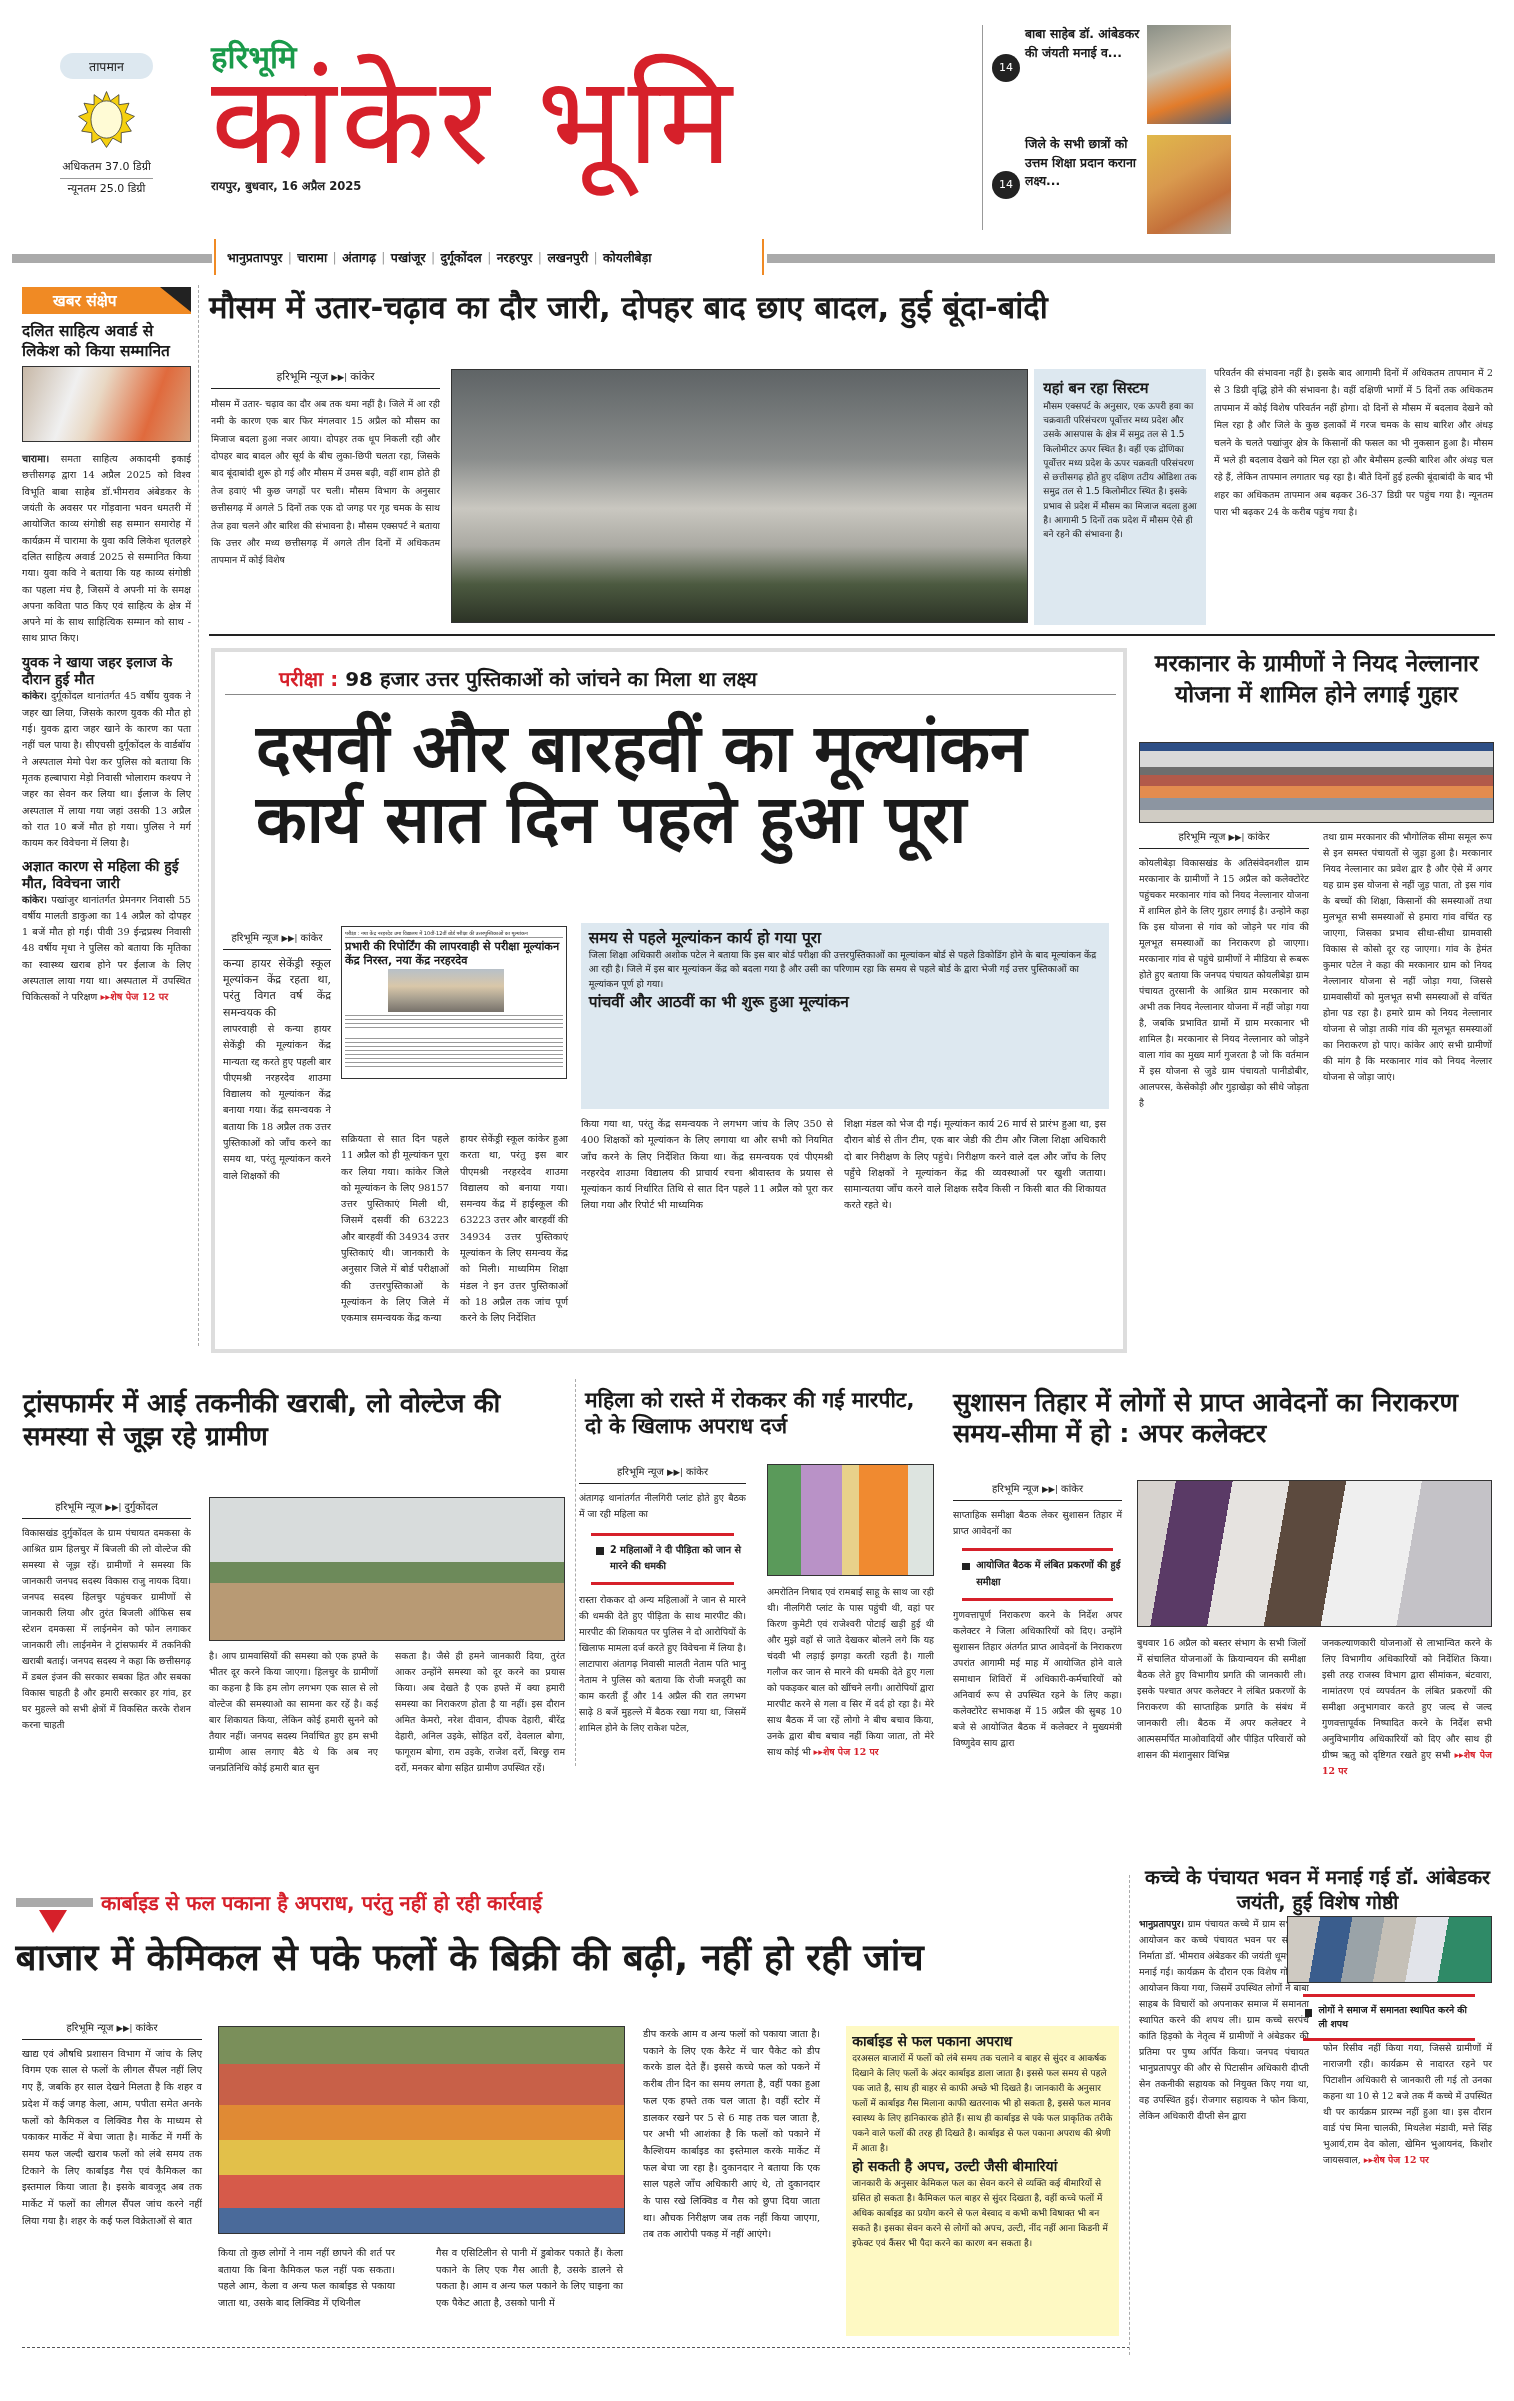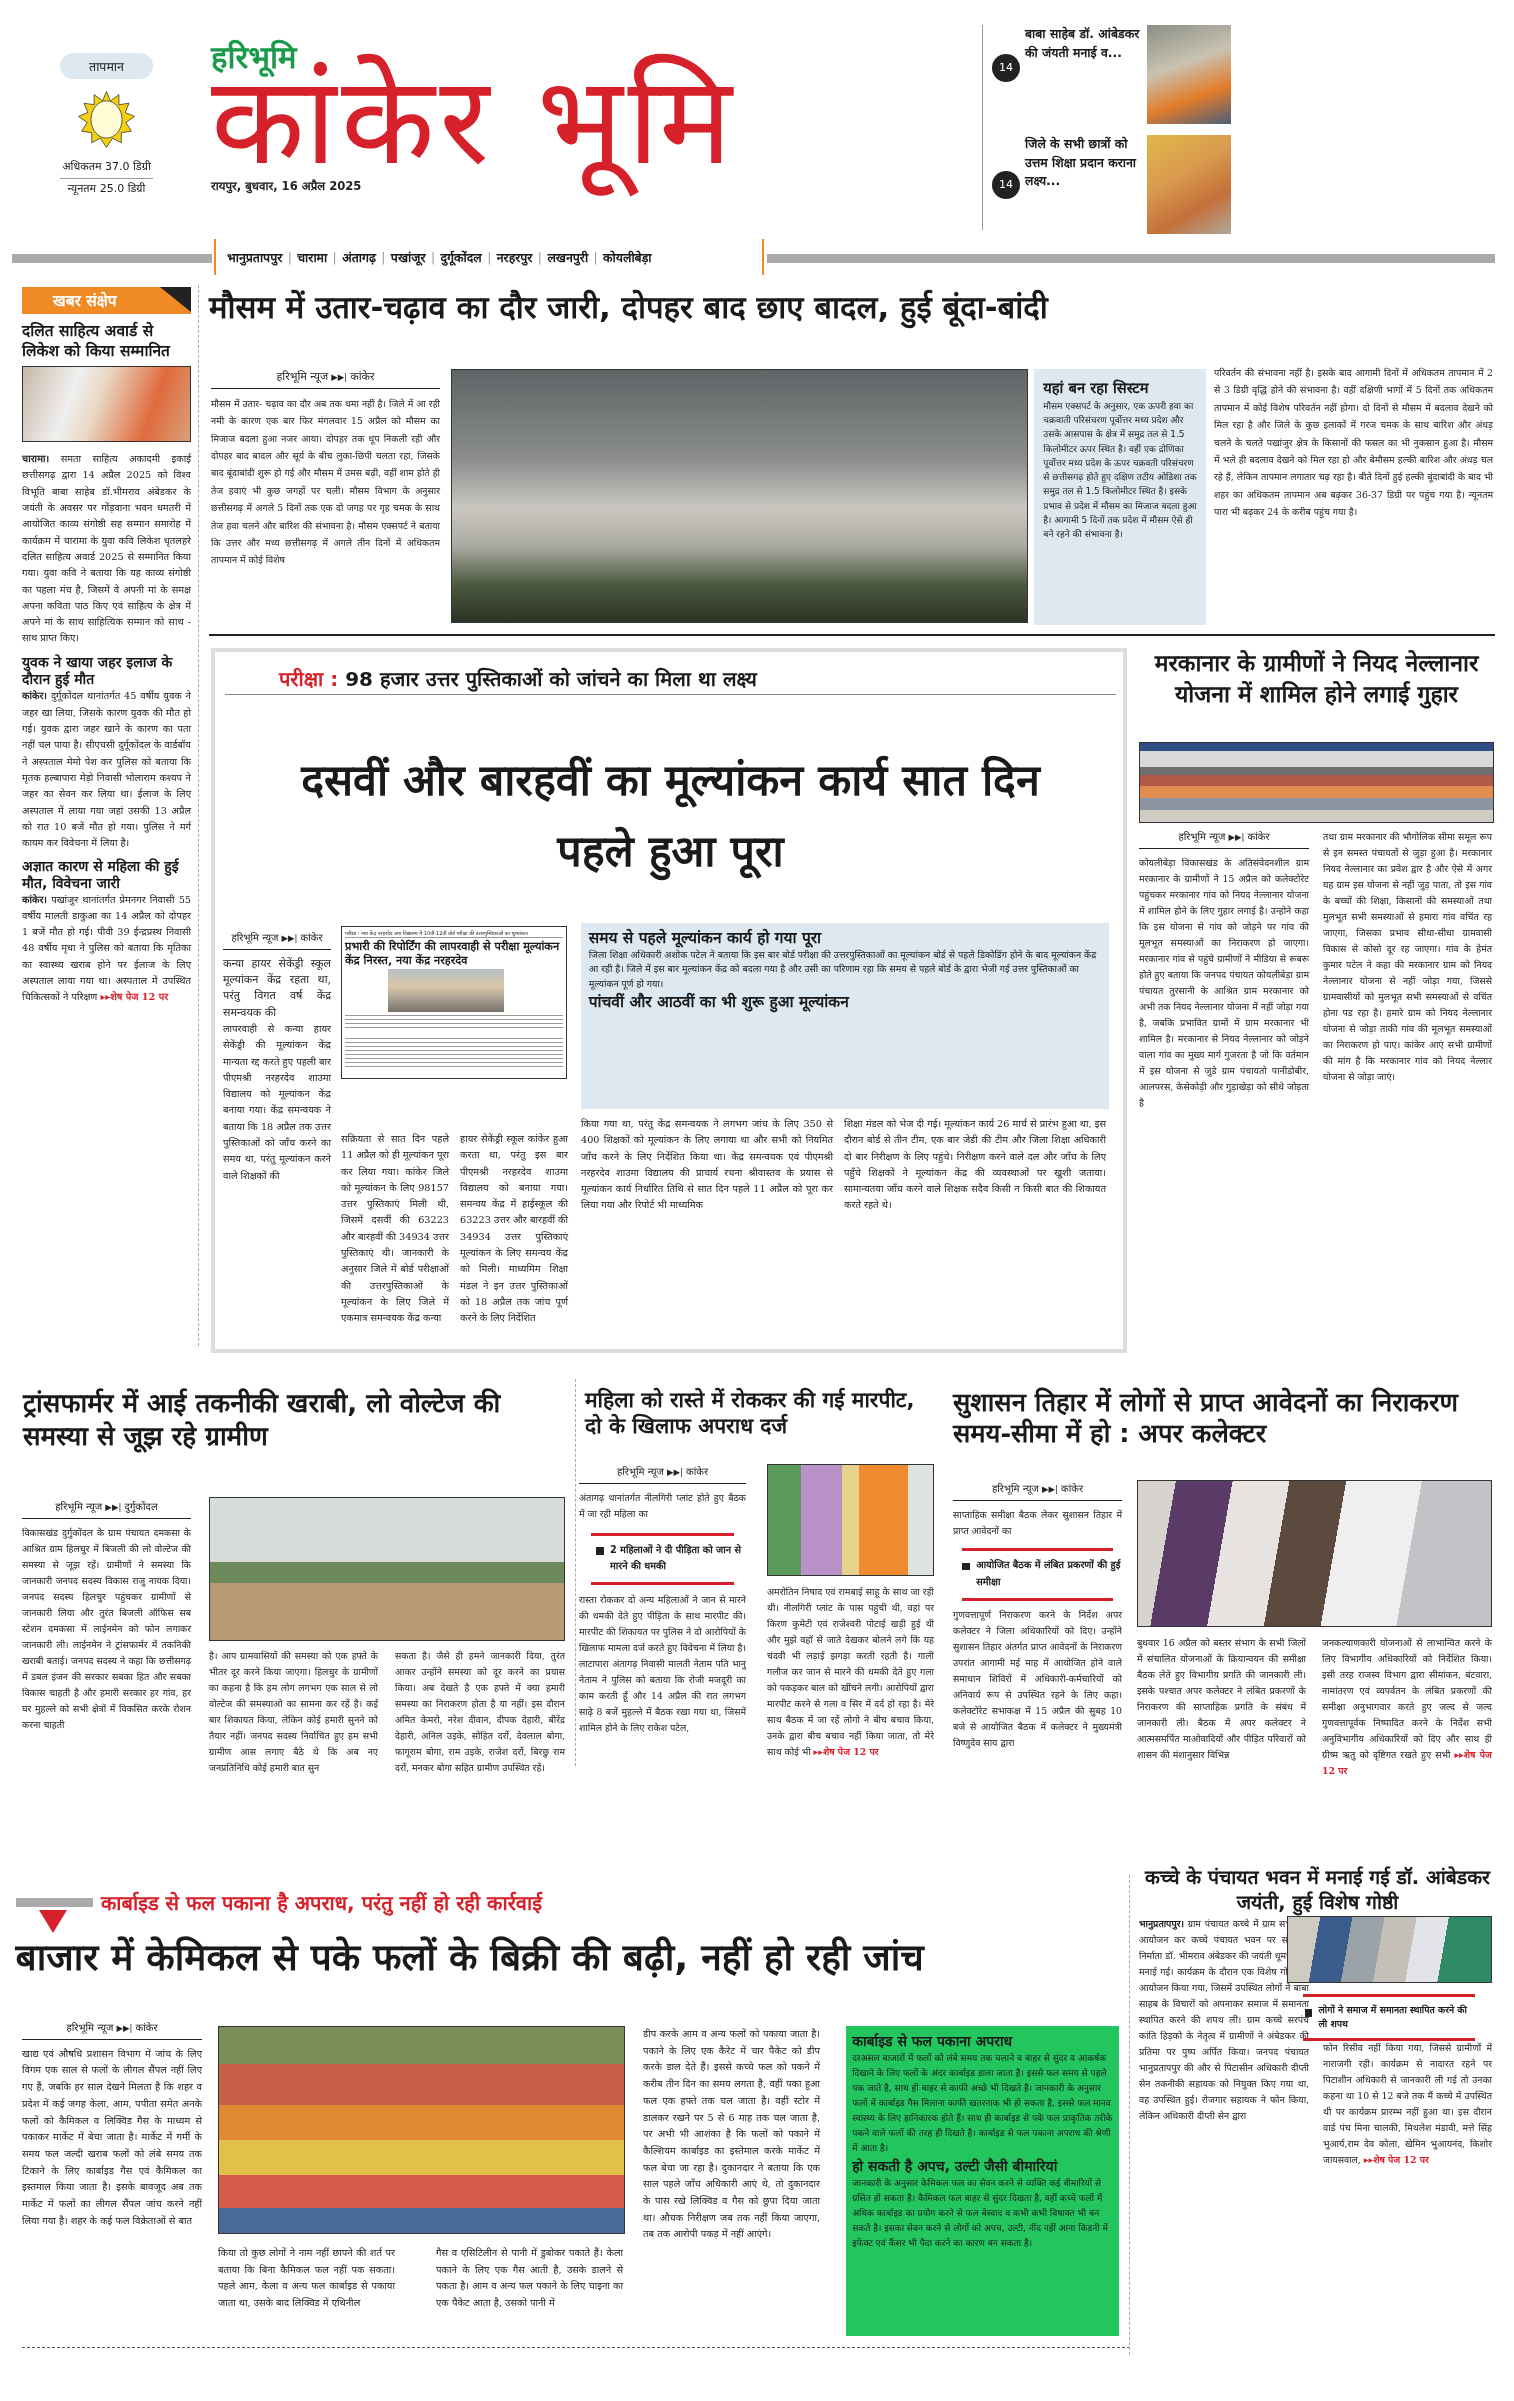--- a/index.html
+++ b/index.html
@@ -101,21 +101,21 @@
   <div class="boxt" style="font-size:9px;line-height:14.3px">मौसम एक्सपर्ट के अनुसार, एक ऊपरी हवा का चक्रवाती परिसंचरण पूर्वोत्तर मध्य प्रदेश और उसके आसपास के क्षेत्र में समुद्र तल से 1.5 किलोमीटर ऊपर स्थित है। वहीं एक द्रोणिका पूर्वोत्तर मध्य प्रदेश के ऊपर चक्रवती परिसंचरण से छत्तीसगढ़ होते हुए दक्षिण तटीय ओडिशा तक समुद्र तल से 1.5 किलोमीटर स्थित है। इसके प्रभाव से प्रदेश में मौसम का मिजाज बदला हुआ है। आगामी 5 दिनों तक प्रदेश में मौसम ऐसे ही बने रहने की संभावना है।</div>
 </div>
 <div class="abs body" style="left:1214px;top:364px;width:279px;font-size:9.3px;line-height:17.4px">परिवर्तन की संभावना नहीं है। इसके बाद आगामी दिनों में अधिकतम तापमान में 2 से 3 डिग्री वृद्धि होने की संभावना है। वहीं दक्षिणी भागों में 5 दिनों तक अधिकतम तापमान में कोई विशेष परिवर्तन नहीं होगा। दो दिनों से मौसम में बदलाव देखने को मिल रहा है और जिले के कुछ इलाकों में गरज चमक के साथ बारिश और अंधड़ चलने के चलते पखांजुर क्षेत्र के किसानों की फसल का भी नुकसान हुआ है। मौसम में भले ही बदलाव देखने को मिल रहा हो और बेमौसम हल्की बारिश और अंधड़ चल रहे हैं, लेकिन तापमान लगातार चढ़ रहा है। बीते दिनों हुई हल्की बूंदाबांदी के बाद भी शहर का अधिकतम तापमान अब बढ़कर 36-37 डिग्री पर पहुंच गया है। न्यूनतम पारा भी बढ़कर 24 के करीब पहुंच गया है।</div>
 <div class="hrule" style="left:209px;top:634px;width:1286px;height:2.3px"></div>
 
 <div class="abs" style="left:211px;top:648px;width:916px;height:705px;border:4.6px solid #ddd"></div>
 <div class="abs" style="left:225px;top:665px;width:891px;font-size:20px;font-weight:bold;border-bottom:1.5px solid #888;padding-bottom:1.5px;padding-left:54px;white-space:nowrap">
   <span style="color:#d6202a">परीक्षा :</span>
   <span>98 हजार उत्तर पुस्तिकाओं को जांचने का मिला था लक्ष्य</span>
 </div>
-<div class="abs hl" style="left:225px;top:745px;width:891px;text-align:center;font-size:43px;line-height:71px;padding:0 31px">दसवीं और बारहवीं का मूल्यांकन कार्य सात दिन पहले हुआ पूरा</div>
+<div class="abs hl" style="left:225px;top:713px;width:891px;font-size:66px;line-height:71px;padding:0 31px">दसवीं और बारहवीं का मूल्यांकन कार्य सात दिन पहले हुआ पूरा</div>
 <div class="abs" style="left:223px;top:930px;width:108px">
   <div class="dateline" style="font-size:10px"><span>हरिभूमि न्यूज</span><span class="arr">▶▶|</span><span>कांकेर</span></div>
   <div class="body" style="font-size:11px;line-height:16.3px">कन्या हायर सेकेंड्री स्कूल मूल्यांकन केंद्र रहता था, परंतु विगत वर्ष केंद्र समन्वयक की</div>
   <div class="body" style="font-size:9.7px;line-height:16.3px">लापरवाही से कन्या हायर सेकेंड्री की मूल्यांकन केंद्र मान्यता रद्द करते हुए पहली बार पीएमश्री नरहरदेव शाउमा विद्यालय को मूल्यांकन केंद्र बनाया गया। केंद्र समन्वयक ने बताया कि 18 अप्रैल तक उत्तर पुस्तिकाओं को जाँच करने का समय था, परंतु मूल्यांकन करने वाले शिक्षकों की</div>
 </div>
 <div class="abs" style="left:341px;top:926px;width:226px;height:153px;border:1.5px solid #333;padding:3.1px;background:#fff;overflow:hidden">
   <div style="font-size:5px;line-height:7px;border-bottom:0.8px solid #999">परीक्षा : नया केंद्र नरहरदेव उमा विद्यालय में 10वीं-12वीं बोर्ड परीक्षा की उत्तरपुस्तिकाओं का मूल्यांकन</div>
   <div class="hl" style="font-size:11.2px;line-height:14px;margin:1.5px 0">प्रभारी की रिपोर्टिंग की लापरवाही से परीक्षा मूल्यांकन केंद्र निरस्त, नया केंद्र नरहरदेव</div>
   <div style="margin-left:43px;width:116px;height:43px;background:linear-gradient(180deg,#b7c0c8,#d9c7a9 40%,#a79f8f 70%,#77716a)"></div>
   <div style="height:62px;margin-top:3.1px;background:repeating-linear-gradient(180deg,#999 0 0.8px,#fff 0.8px 3.9px)"></div>
@@ -178,21 +178,21 @@
 <div class="abs hl" style="left:101px;top:1892px;width:697px;color:#d6202a;font-size:20px;white-space:nowrap">कार्बाइड से फल पकाना है अपराध, परंतु नहीं हो रही कार्रवाई</div>
 <div class="abs hl" style="left:15.5px;top:1937px;width:1116px;font-size:37px;white-space:nowrap">बाजार में केमिकल से पके फलों के बिक्री की बढ़ी, नहीं हो रही जांच</div>
 <div class="abs" style="left:22px;top:2020px;width:180px">
   <div class="dateline" style="font-size:10px;border-bottom-width:0.8px"><span>हरिभूमि न्यूज</span><span class="arr">▶▶|</span><span>कांकेर</span></div>
   <div class="body" style="font-size:9.7px;line-height:16.7px">खाद्य एवं औषधि प्रशासन विभाग में जांच के लिए विगम एक साल से फलों के लीगल सैंपल नहीं लिए गए हैं, जबकि हर साल देखने मिलता है कि शहर व प्रदेश में कई जगह केला, आम, पपीता समेत अनके फलों को कैमिकल व लिक्विड गैस के माध्यम से पकाकर मार्केट में बेचा जाता है। मार्केट में गर्मी के समय फल जल्दी खराब फलों को लंबे समय तक टिकाने के लिए कार्बाइड गैस एवं कैमिकल का इस्तमाल किया जाता है। इसके बावजूद अब तक मार्केट में फलों का लीगल सैंपल जांच करने नहीं लिया गया है। शहर के कई फल विक्रेताओं से बात</div>
 </div>
 <div class="abs photo" style="left:218px;top:2026px;width:407px;height:208px;background:linear-gradient(180deg,#7a8f5a 0 18%,#c86048 18% 38%,#e08a34 38% 55%,#e2c04a 55% 72%,#d65a4a 72% 88%,#4a6a9a 88%)"></div>
 <div class="abs body" style="left:218px;top:2245px;width:177px;font-size:9.7px;line-height:16.7px">किया तो कुछ लोगों ने नाम नहीं छापने की शर्त पर बताया कि बिना कैमिकल फल नहीं पक सकता। पहले आम, केला व अन्य फल कार्बाइड से पकाया जाता था, उसके बाद लिक्विड में एथिनील</div>
 <div class="abs body" style="left:436px;top:2245px;width:187px;font-size:9.7px;line-height:16.7px">गैस व एसिटिलीन से पानी में डुबोकर पकाते हैं। केला पकाने के लिए एक गैस आती है, उसके डालने से पकता है। आम व अन्य फल पकाने के लिए चाइना का एक पैकेट आता है, उसको पानी में</div>
 <div class="abs body" style="left:643px;top:2026px;width:177px;font-size:9.7px;line-height:16.7px">डीप करके आम व अन्य फलों को पकाया जाता है। पकाने के लिए एक कैरेट में चार पैकेट को डीप करके डाल देते हैं। इससे कच्चे फल को पकने में करीब तीन दिन का समय लगता है, वहीं पका हुआ फल एक हफ्ते तक चल जाता है। वहीं स्टोर में डालकर रखने पर 5 से 6 माह तक चल जाता है, पर अभी भी आशंका है कि फलों को पकाने में कैल्शियम कार्बाइड का इस्तेमाल करके मार्केट में फल बेचा जा रहा है। दुकानदार ने बताया कि एक साल पहले जाँच अधिकारी आएं थे, तो दुकानदार के पास रखे लिक्विड व गैस को छुपा दिया जाता था। औचक निरीक्षण जब तक नहीं किया जाएगा, तब तक आरोपी पकड़ में नहीं आएंगे।</div>
-<div class="abs box" style="left:846px;top:2026px;width:273px;height:310px;background:#22c55e;padding:6.2px 6.2px">
+<div class="abs box" style="left:846px;top:2026px;width:273px;height:310px;background:#fef9c3;padding:6.2px 6.2px">
   <div class="boxh" style="font-size:14px;line-height:18.6px">कार्बाइड से फल पकाना अपराध</div>
   <div class="boxt" style="font-size:9px;line-height:15px">दरअसल बाजारों में फलों को लंबे समय तक चलाने व बाहर से सुंदर व आकर्षक दिखाने के लिए फलों के अंदर कार्बाइड डाला जाता है। इससे फल समय से पहले पक जाते है, साथ ही बाहर से काफी अच्छे भी दिखते है। जानकारी के अनुसार फलों में कार्बाइड गैस मिलाना काफी खतरनाक भी हो सकता है, इससे फल मानव स्वास्थ्य के लिए हानिकारक होते हैं। साथ ही कार्बाइड से पके फल प्राकृतिक तरीके पकने वाले फलों की तरह ही दिखते है। कार्बाइड से फल पकाना अपराध की श्रेणी में आता है।</div>
   <div class="boxh" style="font-size:14px;line-height:20px">हो सकती है अपच, उल्टी जैसी बीमारियां</div>
   <div class="boxt" style="font-size:9px;line-height:15px">जानकारी के अनुसार केमिकल फल का सेवन करने से व्यक्ति कई बीमारियों से ग्रसित हो सकता है। कैमिकल फल बाहर से सुंदर दिखता है, वहीं कच्चे फलों में अधिक कार्बाइड का प्रयोग करने से फल बेस्वाद व कभी कभी विषाक्त भी बन सकते है। इसका सेवन करने से लोगों को अपच, उल्टी, नींद नहीं आना किडनी में इफेक्ट एवं कैंसर भी पैदा करने का कारण बन सकता है।</div>
 </div>
 <div class="dots" style="left:22px;top:2347px;width:1108px"></div>
 
 <div class="vrule" style="left:1129px;top:1875px;height:480px"></div>
 <div class="abs hl" style="left:1143px;top:1865px;width:349px;text-align:center;font-size:19.4px;line-height:25px">कच्चे के पंचायत भवन में मनाई गई डॉ. आंबेडकर जयंती, हुई विशेष गोष्ठी</div>
 <div class="abs body" style="left:1139px;top:1916px;width:170px;font-size:9.3px;line-height:16px"><b>भानुप्रतापपुर।</b> <span>ग्राम पंचायत कच्चे में ग्राम सभा कर आयोजन कर कच्चे पंचायत भवन पर संविधान निर्माता डॉ. भीमराव अंबेडकर की जयंती धूमधाम से मनाई गई। कार्यक्रम के दौरान एक विशेष गोष्ठी का आयोजन किया गया, जिसमें उपस्थित लोगों ने बाबा साहब के विचारों को अपनाकर समाज में समानता स्थापित करने की शपथ ली। ग्राम कच्चे सरपंच कांति हिड़को के नेतृत्व में ग्रामीणों ने अंबेडकर की प्रतिमा पर पुष्प अर्पित किया। जनपद पंचायत भानुप्रतापपुर की और से पिटासीन अधिकारी दीप्ती सेन तकनीकी सहायक को नियुक्त किए गया था, वह उपस्थित हुई। रोजगार सहायक ने फोन किया, लेकिन अधिकारी दीप्ती सेन द्वारा</span></div>

